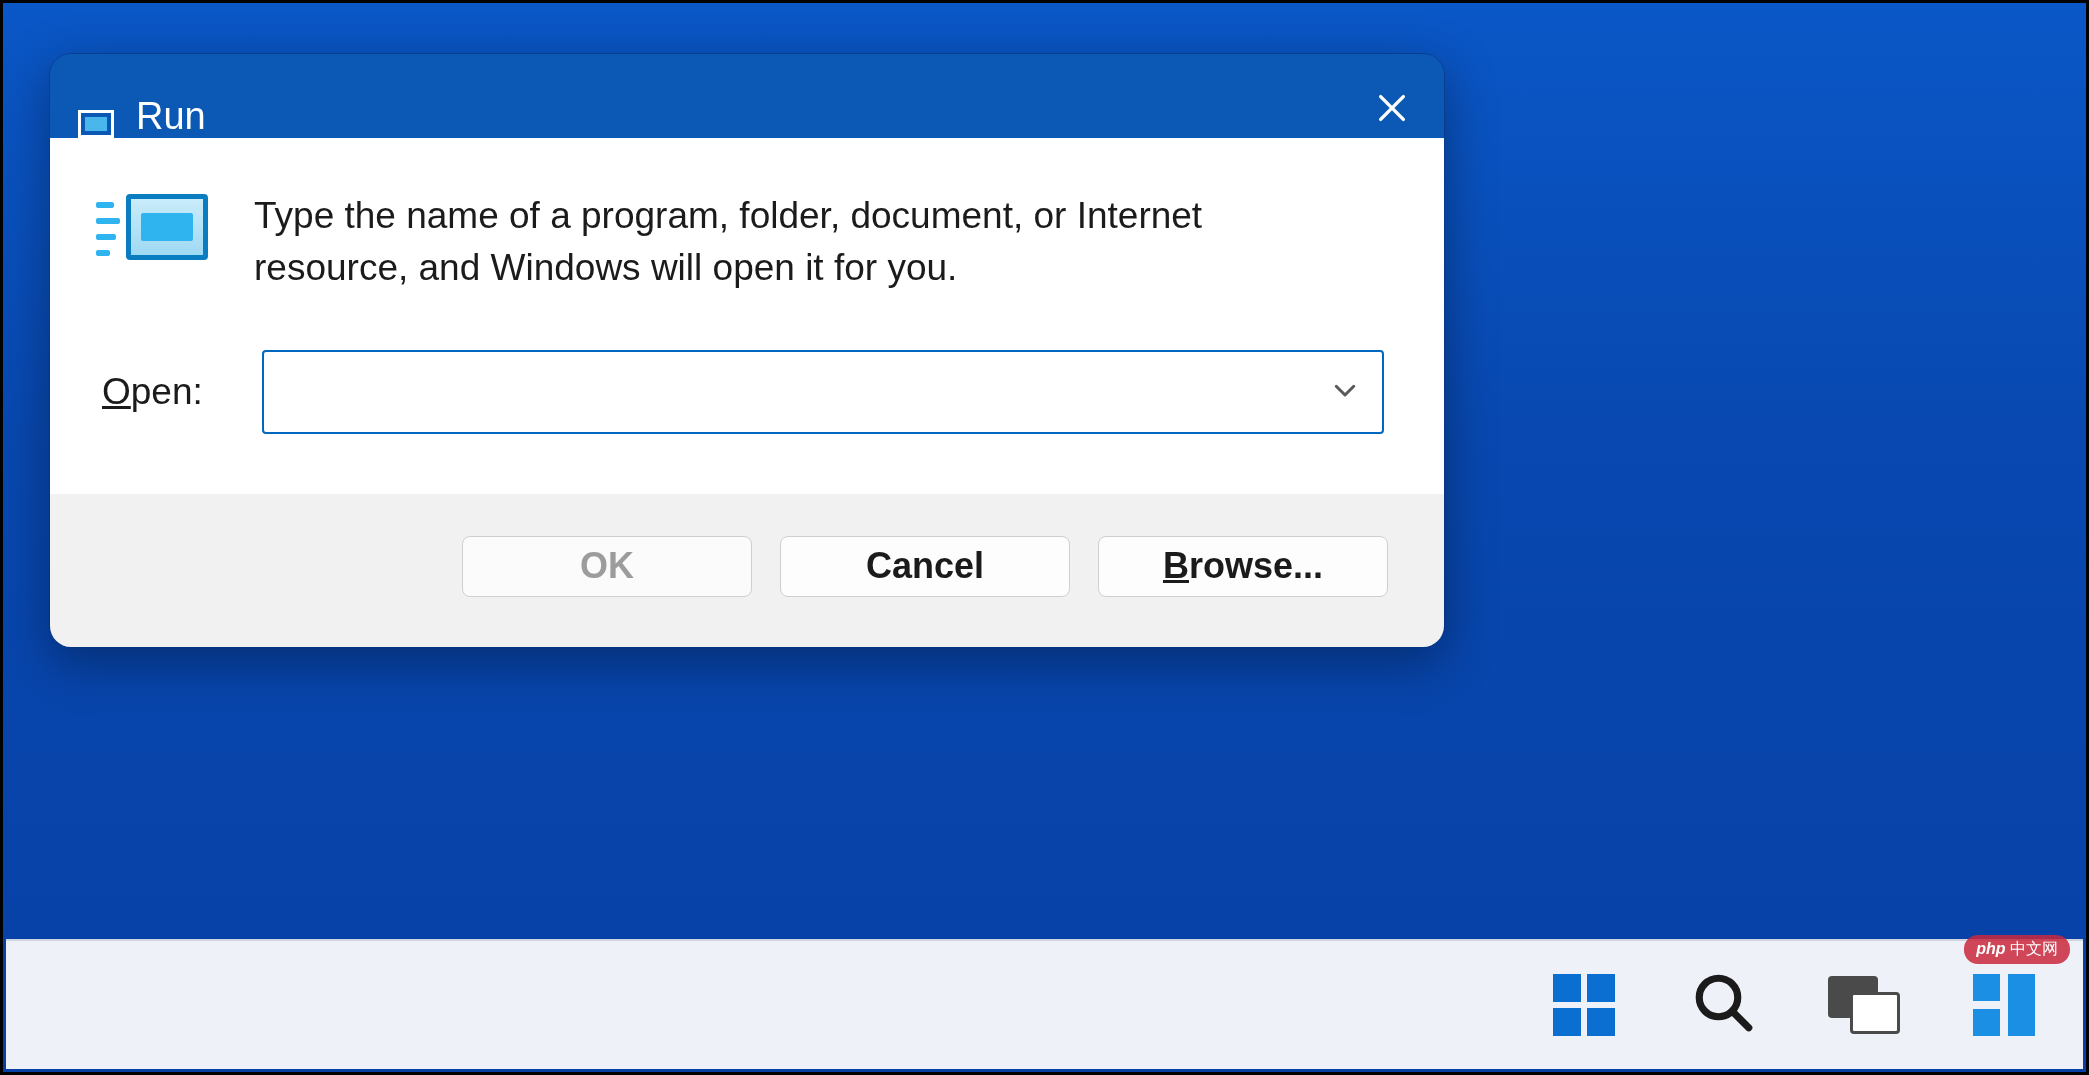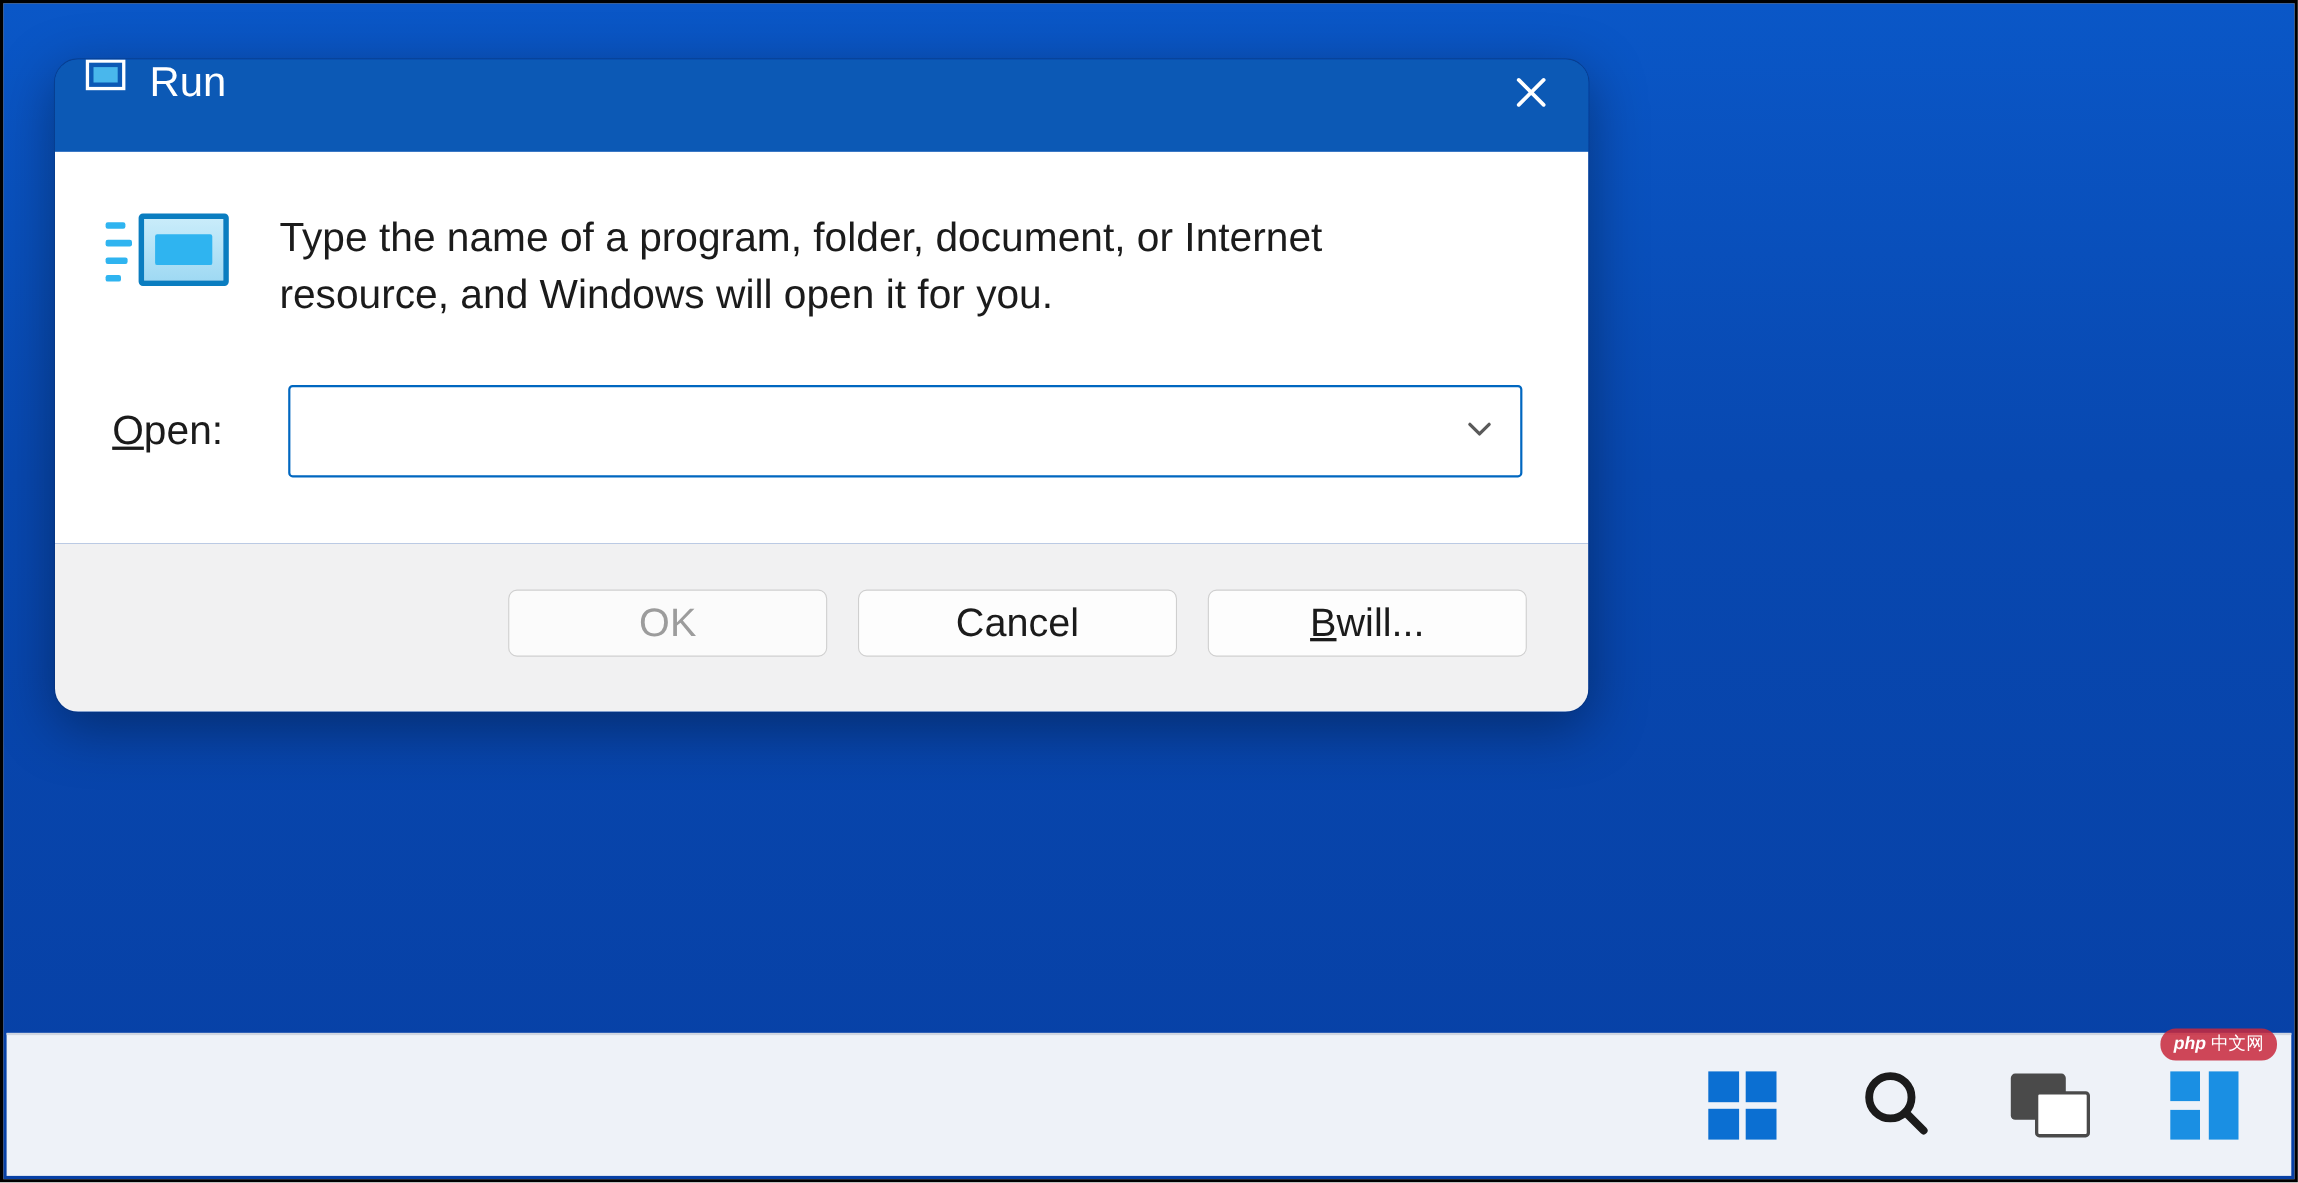--- a/index.html
+++ b/index.html
@@ -23,21 +23,21 @@
     width: 1396px;
     border-radius: 22px;
     overflow: hidden;
     box-shadow: 0 14px 50px rgba(0,0,0,0.35);
     border: 1px solid rgba(0,0,0,0.25);
   }
   .titlebar {
     background: #0c59b5;
     height: 84px;
     display: flex;
-    align-items: flex-start;
+    align-items: flex-end;
     padding: 0 22px 0 28px;
     color: #fff;
   }
   .titlebar .app-icon {
     width: 36px; height: 28px;
     border: 3px solid #fff;
     position: relative;
     margin-right: 22px;
     box-shadow: 0 0 0 2px rgba(255,255,255,0) inset;
   }
@@ -148,20 +148,21 @@
   .btn {
     min-width: 290px;
     height: 61px;
     border: 1px solid #cfcfcf;
     background: #fdfdfd;
     border-radius: 8px;
     font-size: 36px;
     color: #1b1b1b;
     display: flex; align-items:center; justify-content:center;
     cursor: pointer;
+    font-weight: bold;
   }
   .btn.disabled { color: #9c9c9c; background:#fbfbfb; cursor: default; }
   .btn .ul { text-decoration: underline; }
 
   
   .taskbar {
     position: absolute;
     left: 3px; right: 3px; bottom: 3px;
     height: 130px;
     background: #eef2f8;
@@ -248,21 +249,21 @@
 
     <div class="body-lower">
       <div class="btn disabled">
           <span>OK</span>
         </div>
       <div class="btn">
           <span>Cancel</span>
         </div>
       <div class="btn">
           <span class="ul">B</span>
-          <span>will...</span>
+          <span>rowse...</span>
         </div>
     </div>
   </div>
 
   <div class="taskbar">
     <div class="tb-item">
       <div class="start-logo">
           <span></span>
           <span></span>
           <span></span>

